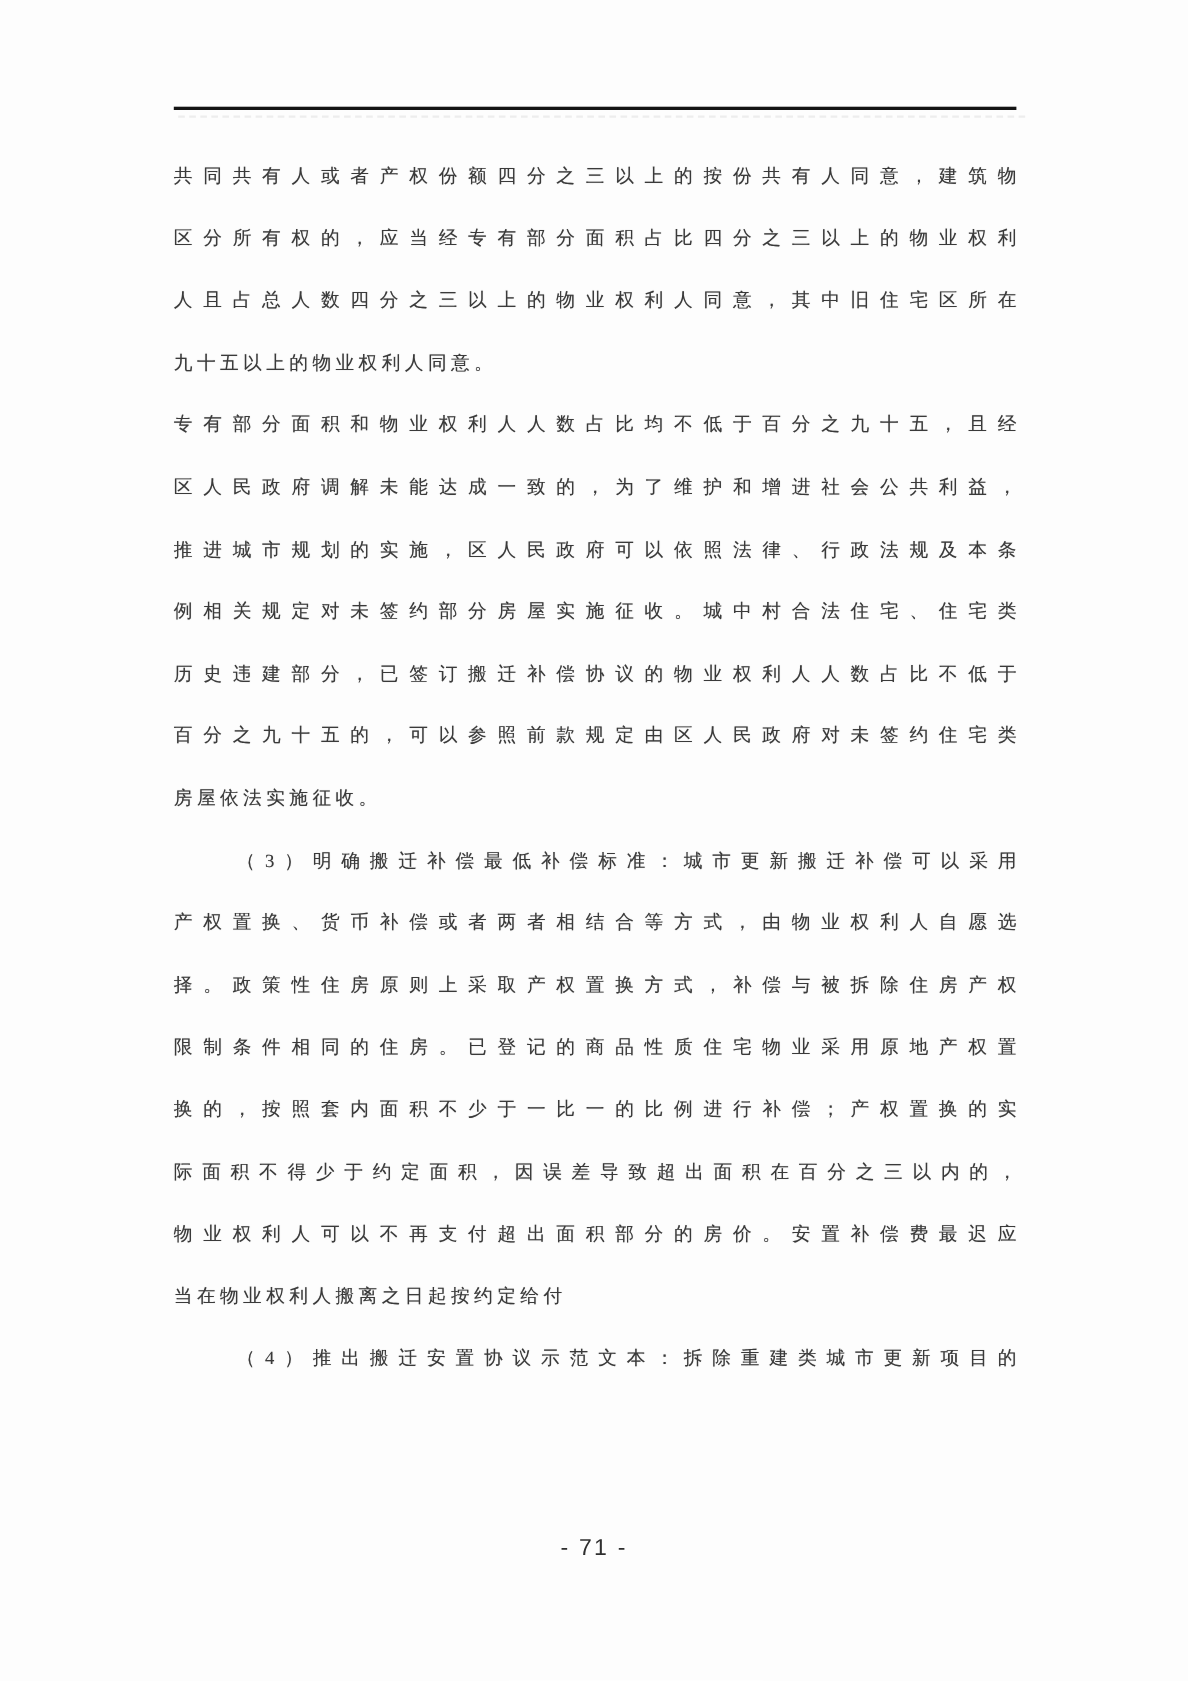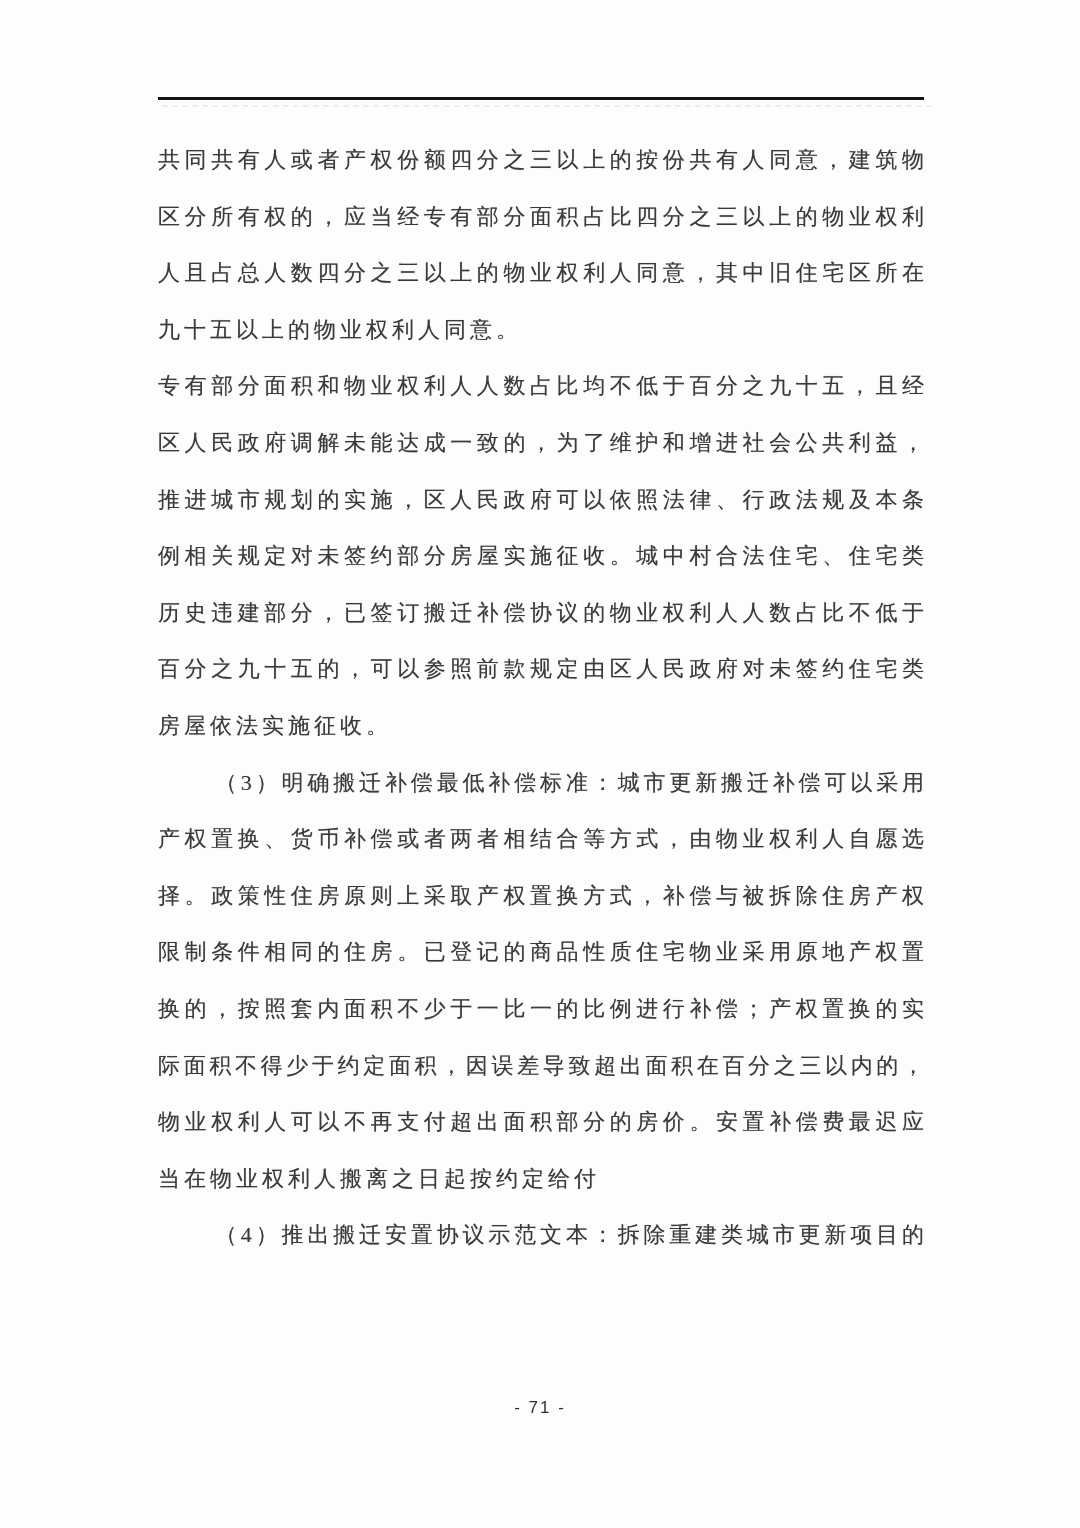--- a/index.html
+++ b/index.html
@@ -34,21 +34,21 @@
   }
   .doc-body {
     position: absolute;
     left: 158px;
     top: 132px;
     width: 766px;
   }
   .line {
     height: 56.6px;
     line-height: 56.6px;
-    font-size: 22px;
+    font-size: 17px;
     color: #3a3a3a;
     text-align: justify;
     text-align-last: justify;
     text-justify: inter-character;
     text-shadow: 0 0 0.7px rgba(80, 80, 80, 0.55);
     overflow: visible;
   }
   .line.indent {
     text-indent: 57px;
   }
@@ -60,21 +60,21 @@
   }
   .footer {
     position: absolute;
     left: 0;
     top: 1394px;
     width: 100%;
     height: 28px;
     line-height: 28px;
     text-align: center;
     font-family: "Liberation Sans", sans-serif;
-    font-size: 17px;
+    font-size: 21px;
     letter-spacing: 2px;
     color: #2f2f2f;
   }
 </style>
 </head>
 <body>
 
 <div class="page">
   <div class="header-rule"></div>
   <div class="header-rule-shadow"></div>

